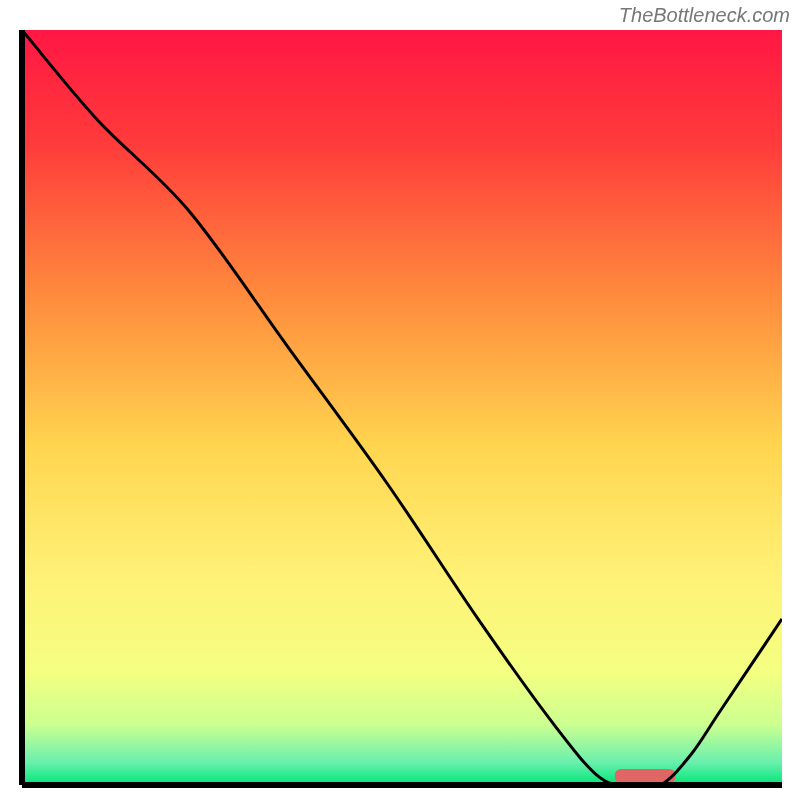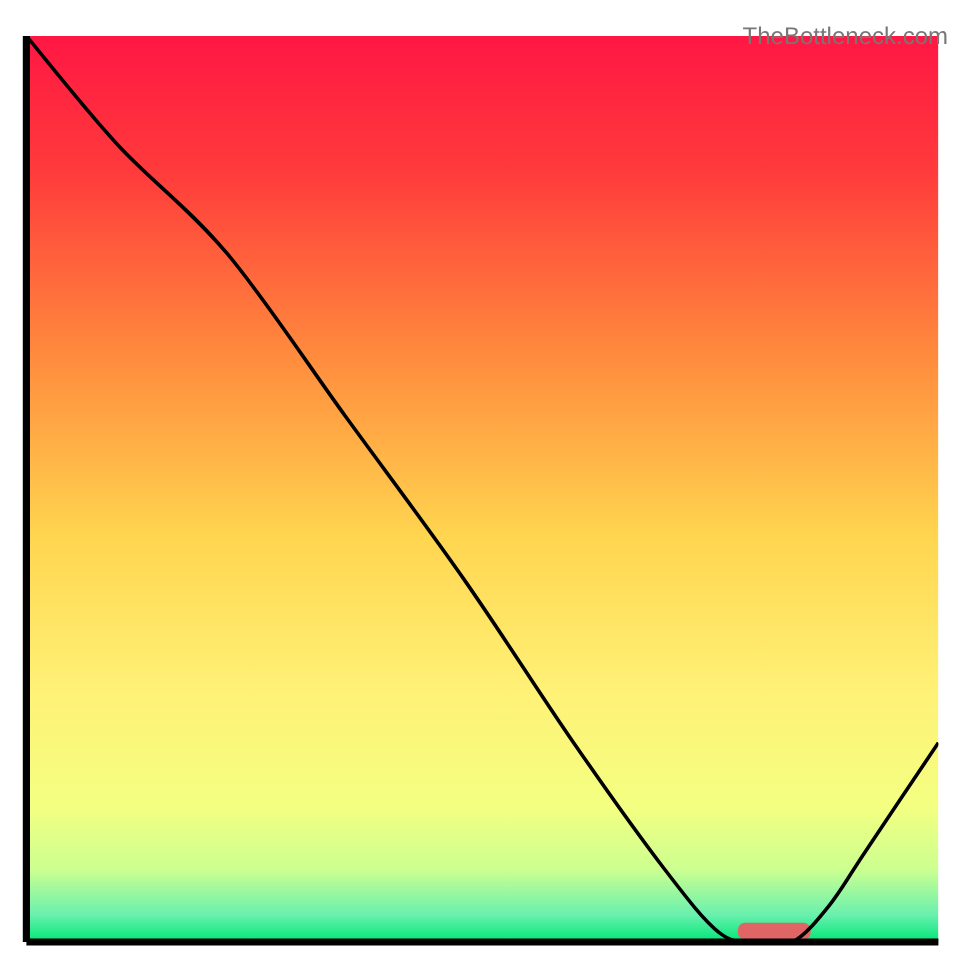--- a/index.html
+++ b/index.html
@@ -11,26 +11,27 @@
     font-family: Arial, Helvetica, sans-serif;
     overflow: hidden;
   }
   .chart-container {
     position: relative;
     width: 800px;
     height: 800px;
   }
   .watermark {
     position: absolute;
-    top: 20px;
+    top: 4px;
     right: 10px;
     color: #777;
     font-size: 20px;
     font-weight: 500;
     z-index: 10;
+    font-style: italic;
   }
   svg {
     display: block;
   }
 </style>
 </head>
 <body>
 
 <div class="chart-container">
   <div class="watermark">TheBottleneck.com</div>

